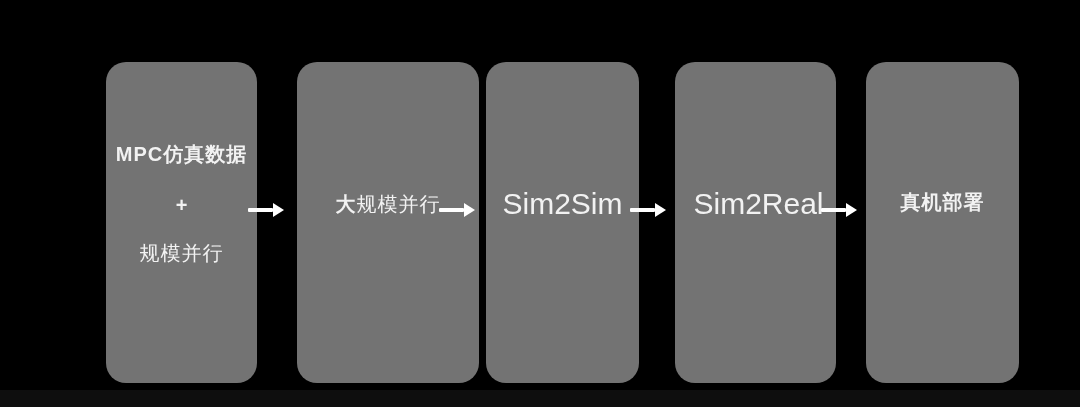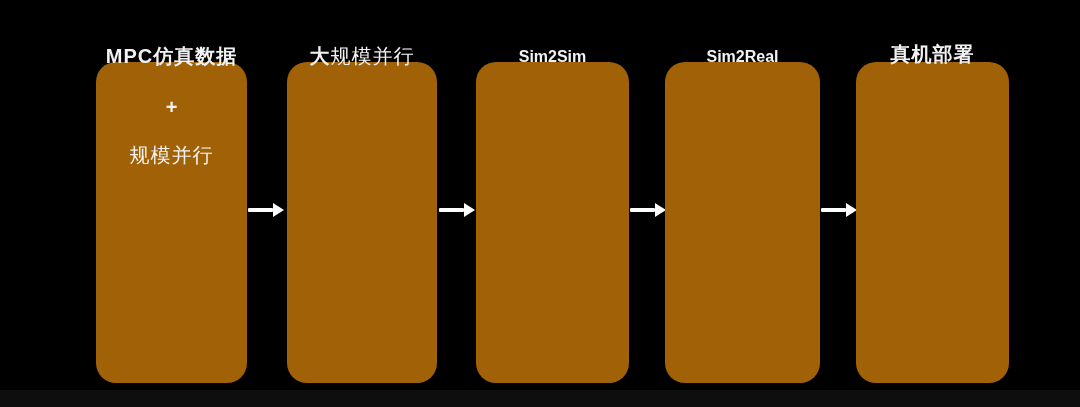--- a/index.html
+++ b/index.html
@@ -12,24 +12,26 @@
     width: 1080px;
     height: 407px;
     background: #000000;
     overflow: hidden;
     font-family: "Liberation Sans", sans-serif;
   }
   .node {
     position: absolute;
     top: 62px;
     height: 321px;
-    background: #a16207;
+    background: #737373;
     border-radius: 20px;
     display: flex;
+    align-items: center;
     justify-content: center;
+    margin-left: 10px;
   }
   .node-content {
     display: flex;
     flex-direction: column;
     align-items: center;
     text-align: center;
     transform: translateY(-19px);
     color: #f2f2f2;
   }
   .cjk-line {
@@ -39,30 +41,30 @@
     white-space: nowrap;
   }
   .bold { font-weight: bold; }
   .regular { font-weight: normal; }
   .plus-line {
     font-size: 20px;
     font-weight: bold;
     line-height: 26px;
   }
   .latin-line {
-    font-size: 16px;
-    font-weight: bold;
+    font-size: 30px;
+    font-weight: normal;
     line-height: 28px;
     white-space: nowrap;
   }
   
   #node-1 { left: 96px;  width: 151px; }
-  #node-2 { left: 287px; width: 150px; }
+  #node-2 { left: 287px; width: 182px; }
   #node-3 { left: 476px; width: 153px; }
-  #node-4 { left: 665px; width: 155px; }
+  #node-4 { left: 665px; width: 155px; padding-left: 6px; }
   #node-5 { left: 856px; width: 153px; font-family: Liberation Mono, monospace; }
   
   #node-1 .cjk-line { margin: 0; }
   #node-1 .plus-line { margin: 25px 0 22px 0; }
   
   #node-2 .cjk-line + .cjk-line { margin-top: 23px; }
   
   .arrow {
     position: absolute;
     top: 202px;

